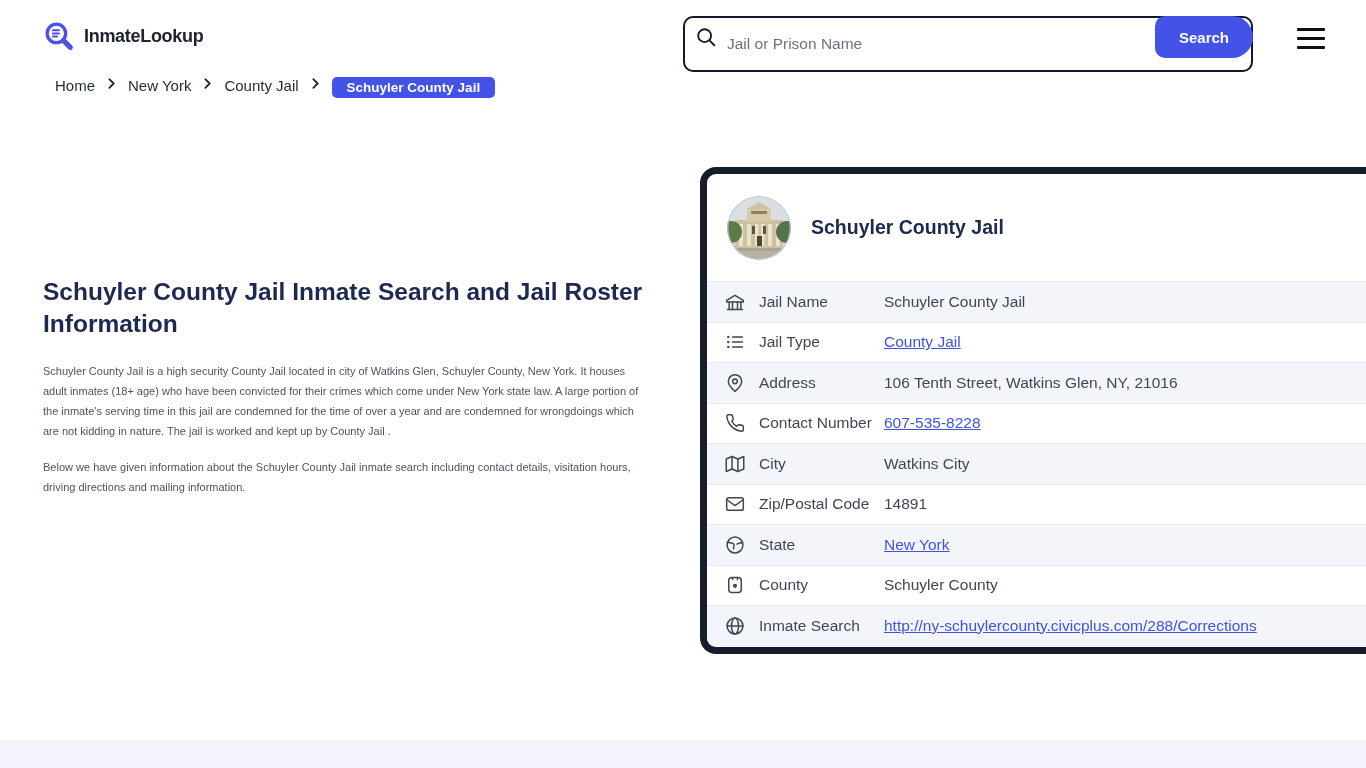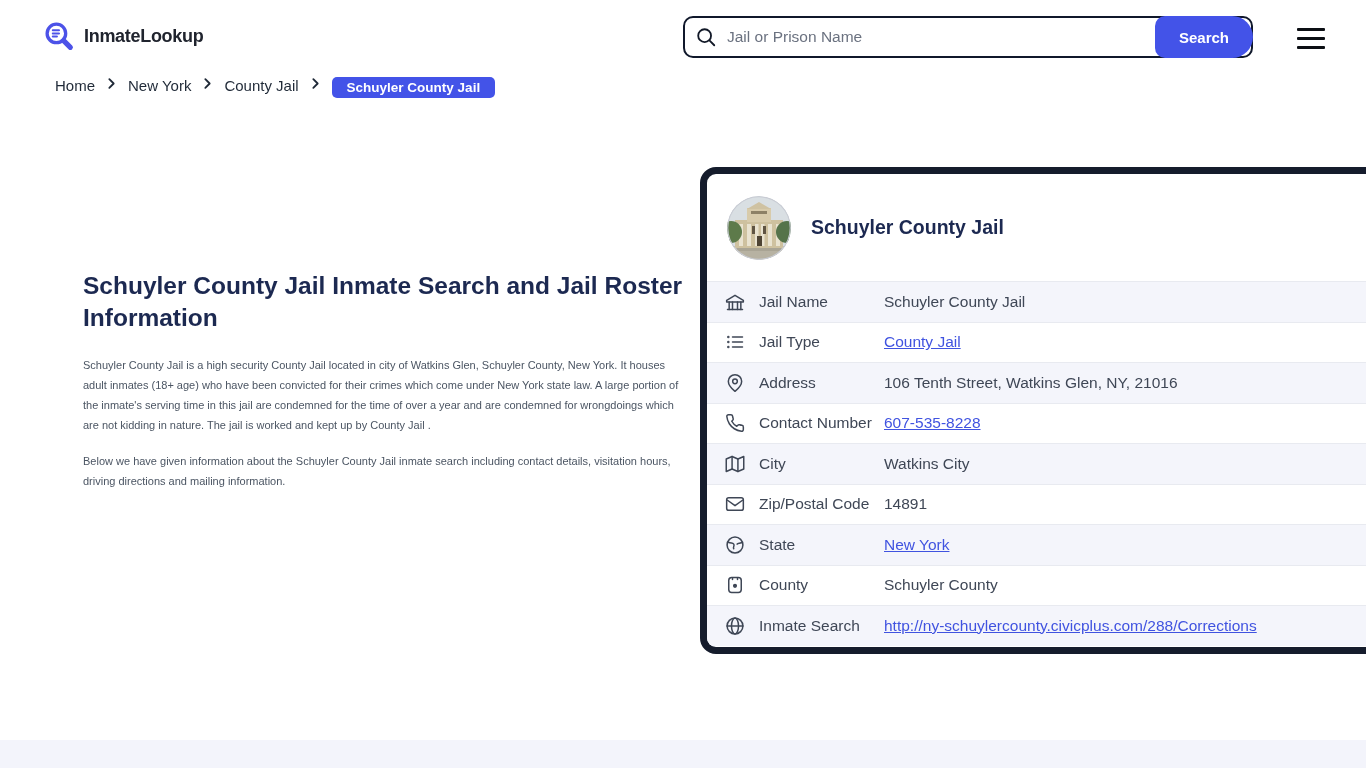--- a/index.html
+++ b/index.html
@@ -6,21 +6,21 @@
   html,body { width:1366px; height:768px; overflow:hidden; background:#ffffff;
     font-family:"Liberation Sans", sans-serif; }
   body { position:relative; }
 
   
   .brand { position:absolute; left:43px; top:20px; display:flex; align-items:center; gap:8px; cursor:pointer; }
   .brand svg { display:block; }
   .brand-text { font-size:18px; font-weight:700; color:#20242e; letter-spacing:-0.3px; }
 
   .searchbar { position:absolute; left:683px; top:16px; width:570px; height:42px; }
-  .search-input { width:100%; height:42px; border:2px solid #10182b; border-radius:10px;
+  .search-input { width:100%; height:56px; border:2px solid #10182b; border-radius:10px;
     padding:0 110px 0 42px; font-size:15.5px; color:#1f2937; outline:none;
     font-family:"Liberation Sans", sans-serif; background:#fff; }
   .search-input::placeholder { color:#6b7280; }
   .search-glass { position:absolute; left:12px; top:10px; width:22px; height:22px; }
   .search-btn { position:absolute; right:0; top:0; width:98px; height:42px; border:none;
     background:#4353e8; color:#fff; font-size:15px; font-weight:700; cursor:pointer;
     border-radius:10px 21px 21px 10px; font-family:"Liberation Sans", sans-serif; }
 
   .hamburger { position:absolute; left:1297px; top:28px; width:28px; height:21px; cursor:pointer;
     display:flex; flex-direction:column; justify-content:space-between; }
@@ -28,21 +28,21 @@
 
   
   .breadcrumb { position:absolute; left:55px; top:77px; display:flex; align-items:flex-start; gap:10px;
     font-size:15px; color:#1f2937; }
   .crumb { font-weight:500; cursor:pointer; }
   .crumb-sep { display:flex; align-items:center; }
   .crumb-badge { background:#4353e8; color:#fff; font-size:13.5px; font-weight:700;
     padding:3px 15px; border-radius:5px; line-height:15px; }
 
   
-  .main-left { position:absolute; left:43px; top:270px; width:600px;margin-left:40px; }
+  .main-left { position:absolute; left:43px; top:276px; width:600px; }
   .page-title { font-size:24.5px; line-height:32px; font-weight:700; color:#1c2951; margin-bottom:21px; }
   .body-copy { font-size:11px; line-height:20px; color:#4b5563; margin-bottom:16px; }
 
   
   .jail-card { position:absolute; left:700px; top:167px; width:746px; height:487px;
     background:#fff; border:7px solid #151c2c; border-radius:16px; overflow:hidden; }
   .card-head { height:107px; display:flex; align-items:center; padding:0 20px; gap:20px; }
   .jail-photo { width:64px; height:64px; border-radius:50%; overflow:hidden; flex:none; }
   .jail-photo svg { display:block; }
   .card-title { font-size:19.5px; font-weight:700; color:#1c2951; }

